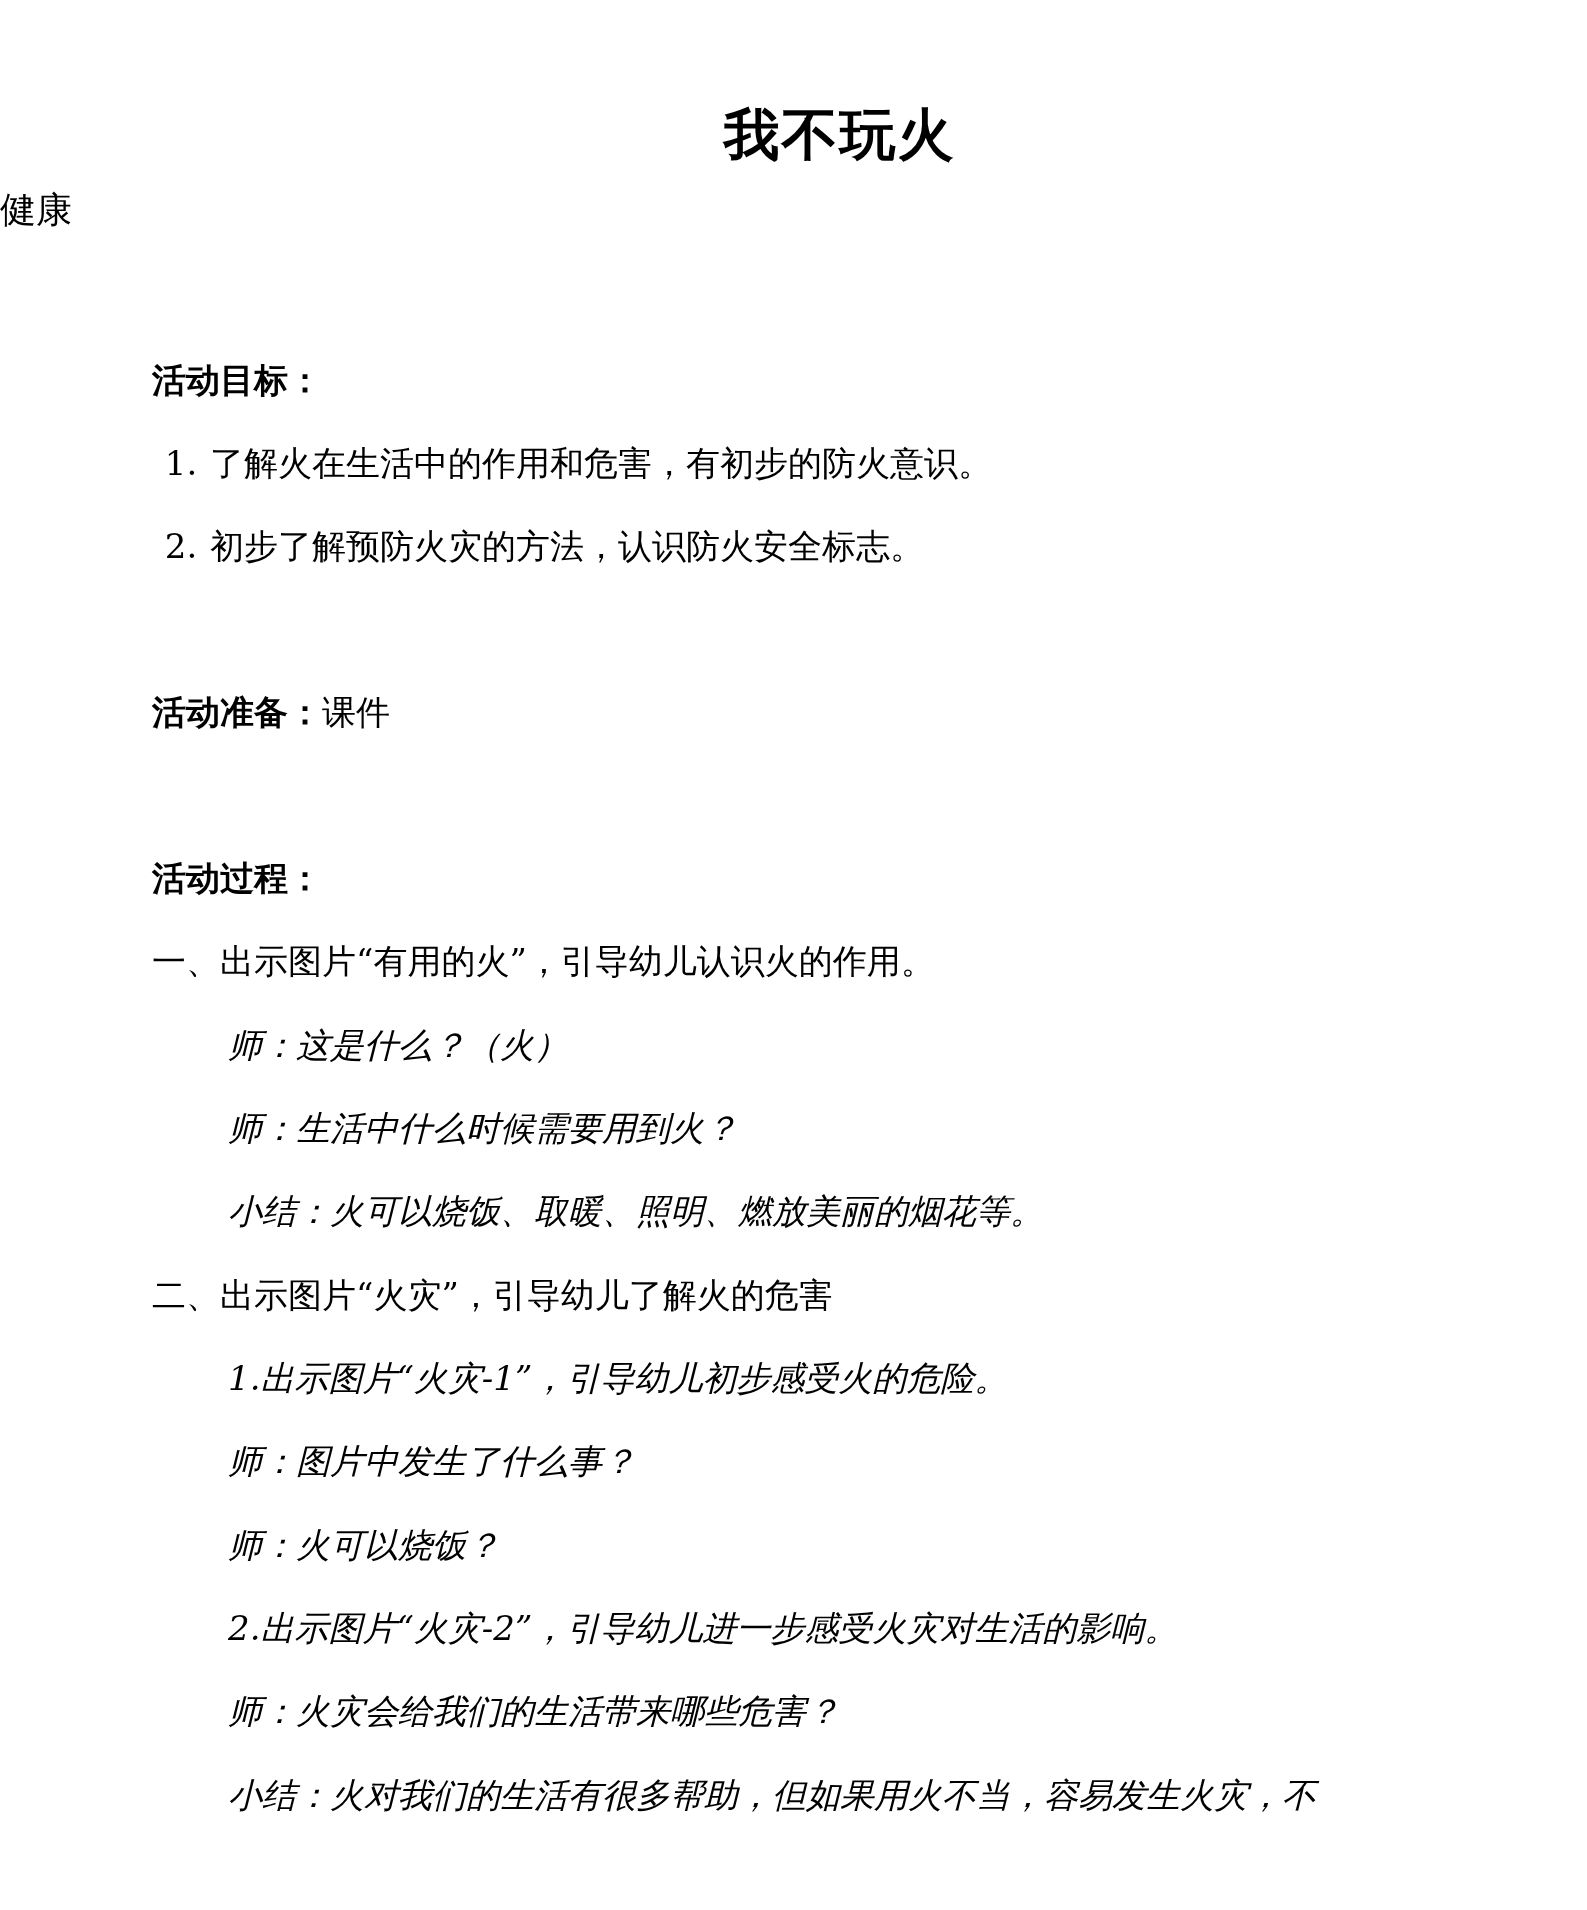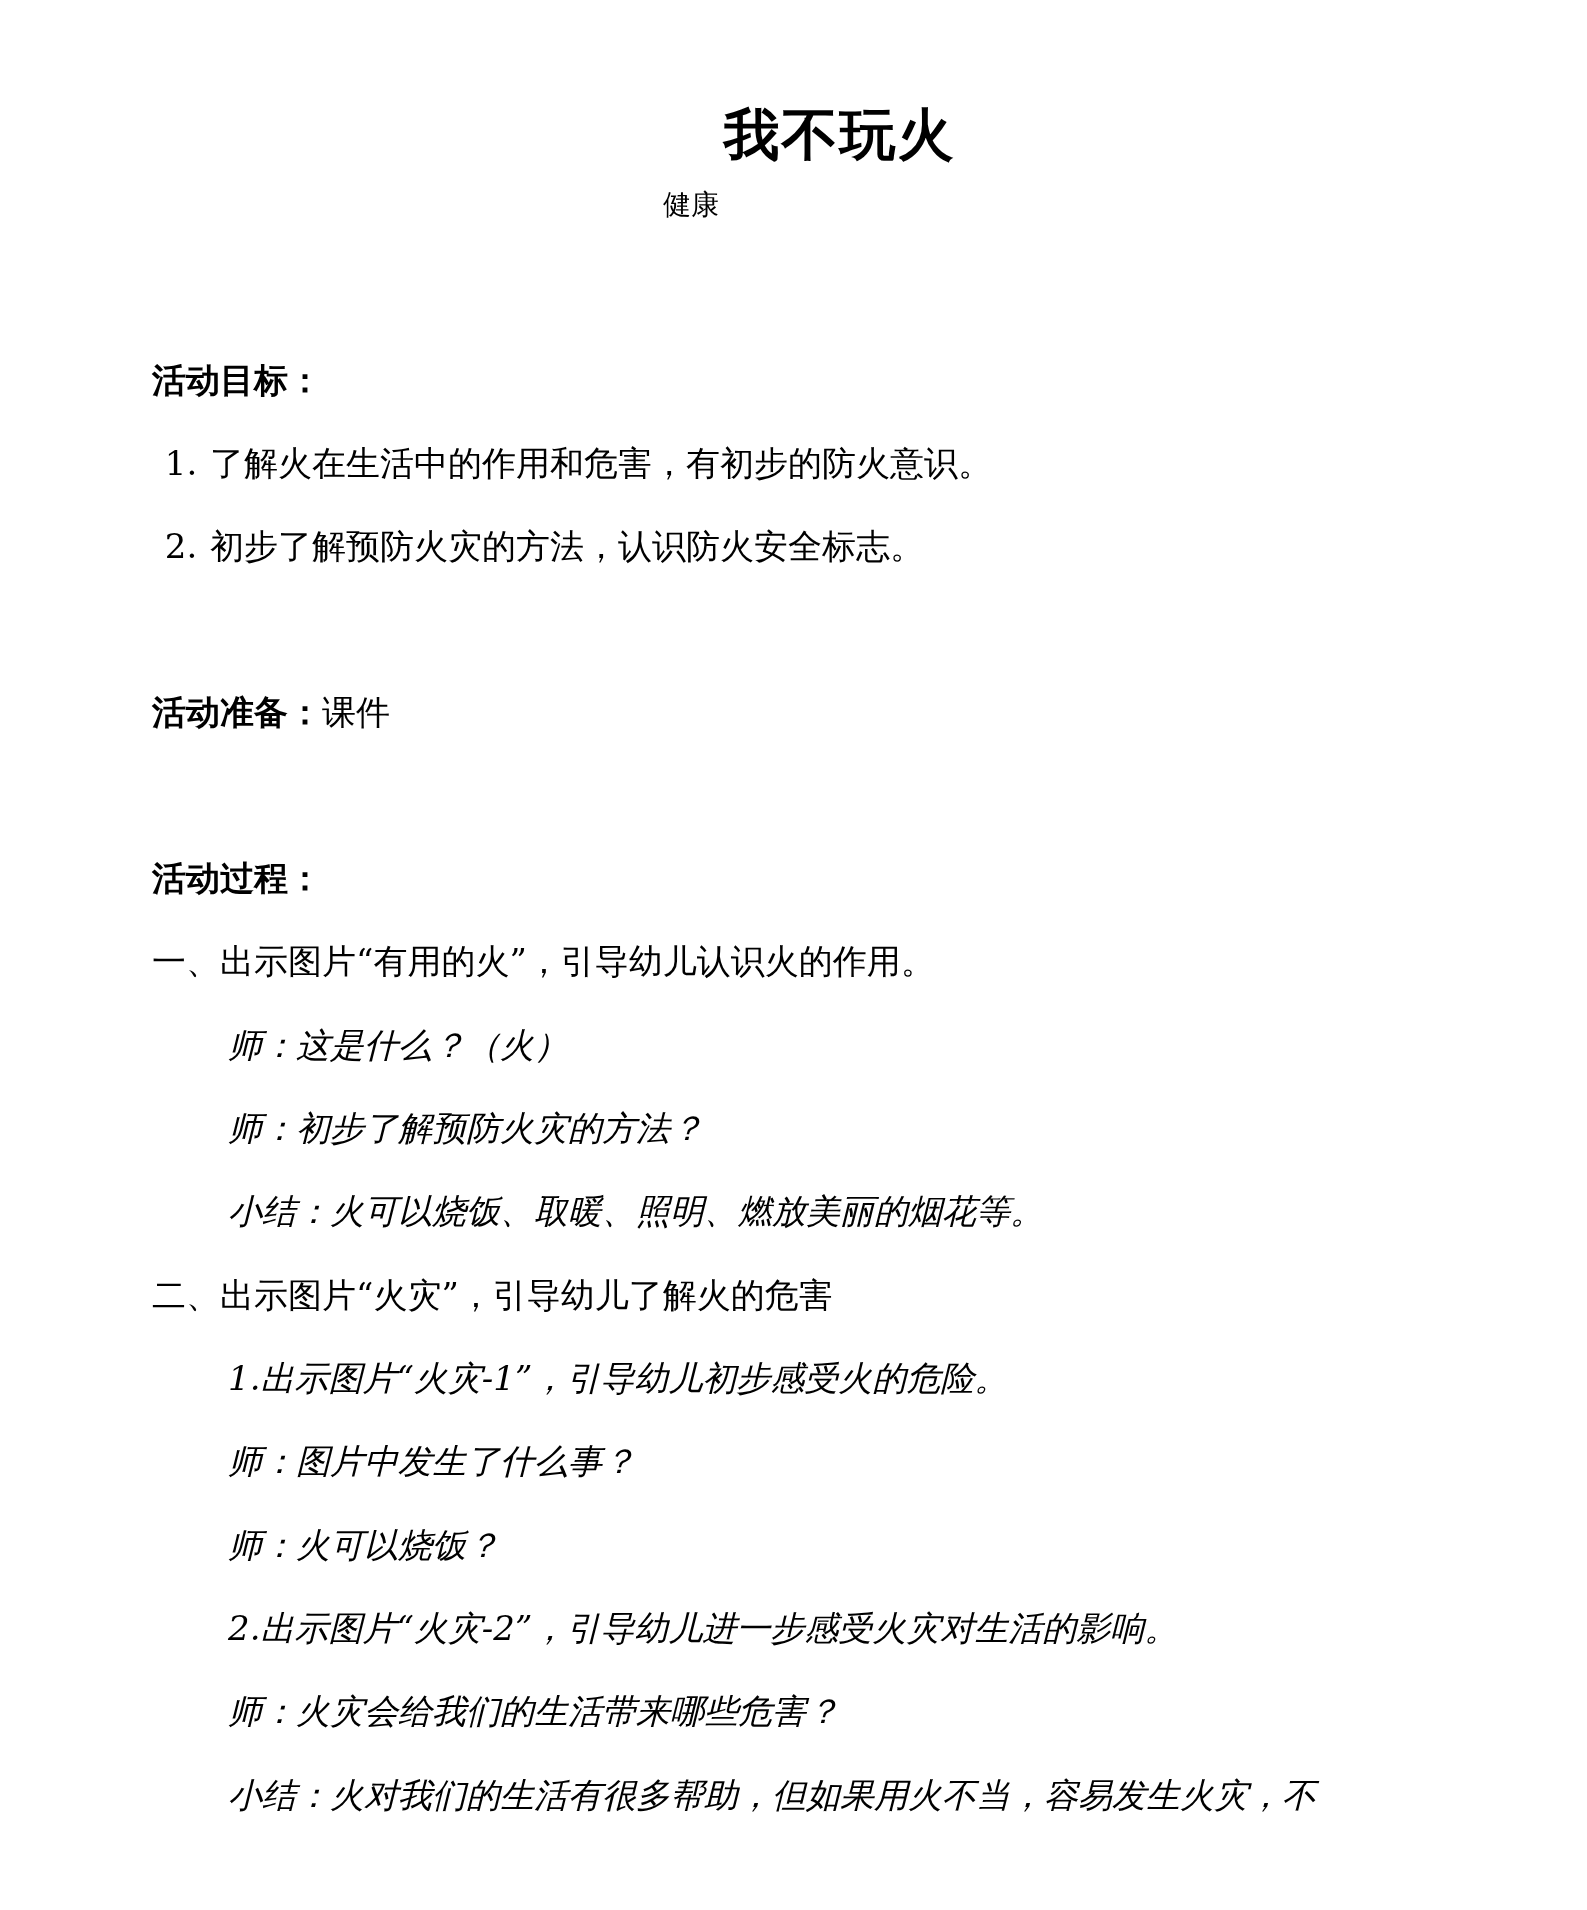--- a/index.html
+++ b/index.html
@@ -1,21 +1,21 @@
 <!DOCTYPE html>
 <html><head>
 <meta charset="utf-8">
 <style>
   html, body { margin: 0; padding: 0; background: #ffffff; }
   body { width: 1587px; height: 1910px; position: relative; overflow: hidden;
          font-family: "DejaVu Serif", "Liberation Serif", serif; color: #000; }
   .title { position: absolute; left: 0; width: 1587px; top: 98px; text-align: center;
            font-size: 56px; font-weight: bold; letter-spacing: 2px; padding-left: 46px; }
-  .subtitle { position: absolute; left: 0; width: 1382px; top: 186px; text-align: center;
-              font-size: 28px; }
+  .subtitle { position: absolute; left: 0; width: 1382px; top: 186px; text-align: left;
+              font-size: 36px; }
   .line { position: absolute; font-size: 34px; white-space: nowrap; line-height: 44px; text-align: center; }
   .h { font-weight: bold; }
   .l0 { left: 152px; }
   .l1 { left: 228px; font-style: italic; }
   .num { display: inline-block; width: 58px; }
 </style>
 </head>
 <body>
 
 <div>
@@ -31,21 +31,21 @@
   </div>
 
   <div class="line l0" style="top:690px">
     <span class="h">活动准备：</span><span>课件</span>
   </div>
 
   <div class="line l0 h" style="top:856px">活动过程：</div>
 
   <div class="line l0" style="top:939px">一、出示图片“有用的火”，引导幼儿认识火的作用。</div>
   <div class="line l1" style="top:1023px">师：这是什么？（火）</div>
-  <div class="line l1" style="top:1106px">师：初步了解预防火灾的方法？</div>
+  <div class="line l1" style="top:1106px">师：生活中什么时候需要用到火？</div>
   <div class="line l1" style="top:1189px">小结：火可以烧饭、取暖、照明、燃放美丽的烟花等。</div>
   <div class="line l0" style="top:1273px">二、出示图片“火灾”，引导幼儿了解火的危害</div>
   <div class="line l1" style="top:1356px">1.出示图片“火灾-1”，引导幼儿初步感受火的危险。</div>
   <div class="line l1" style="top:1439px">师：图片中发生了什么事？</div>
   <div class="line l1" style="top:1523px">师：火可以烧饭？</div>
   <div class="line l1" style="top:1606px">2.出示图片“火灾-2”，引导幼儿进一步感受火灾对生活的影响。</div>
   <div class="line l1" style="top:1689px">师：火灾会给我们的生活带来哪些危害？</div>
   <div class="line l1" style="top:1773px">小结：火对我们的生活有很多帮助，但如果用火不当，容易发生火灾，不</div>
 </div>
 

